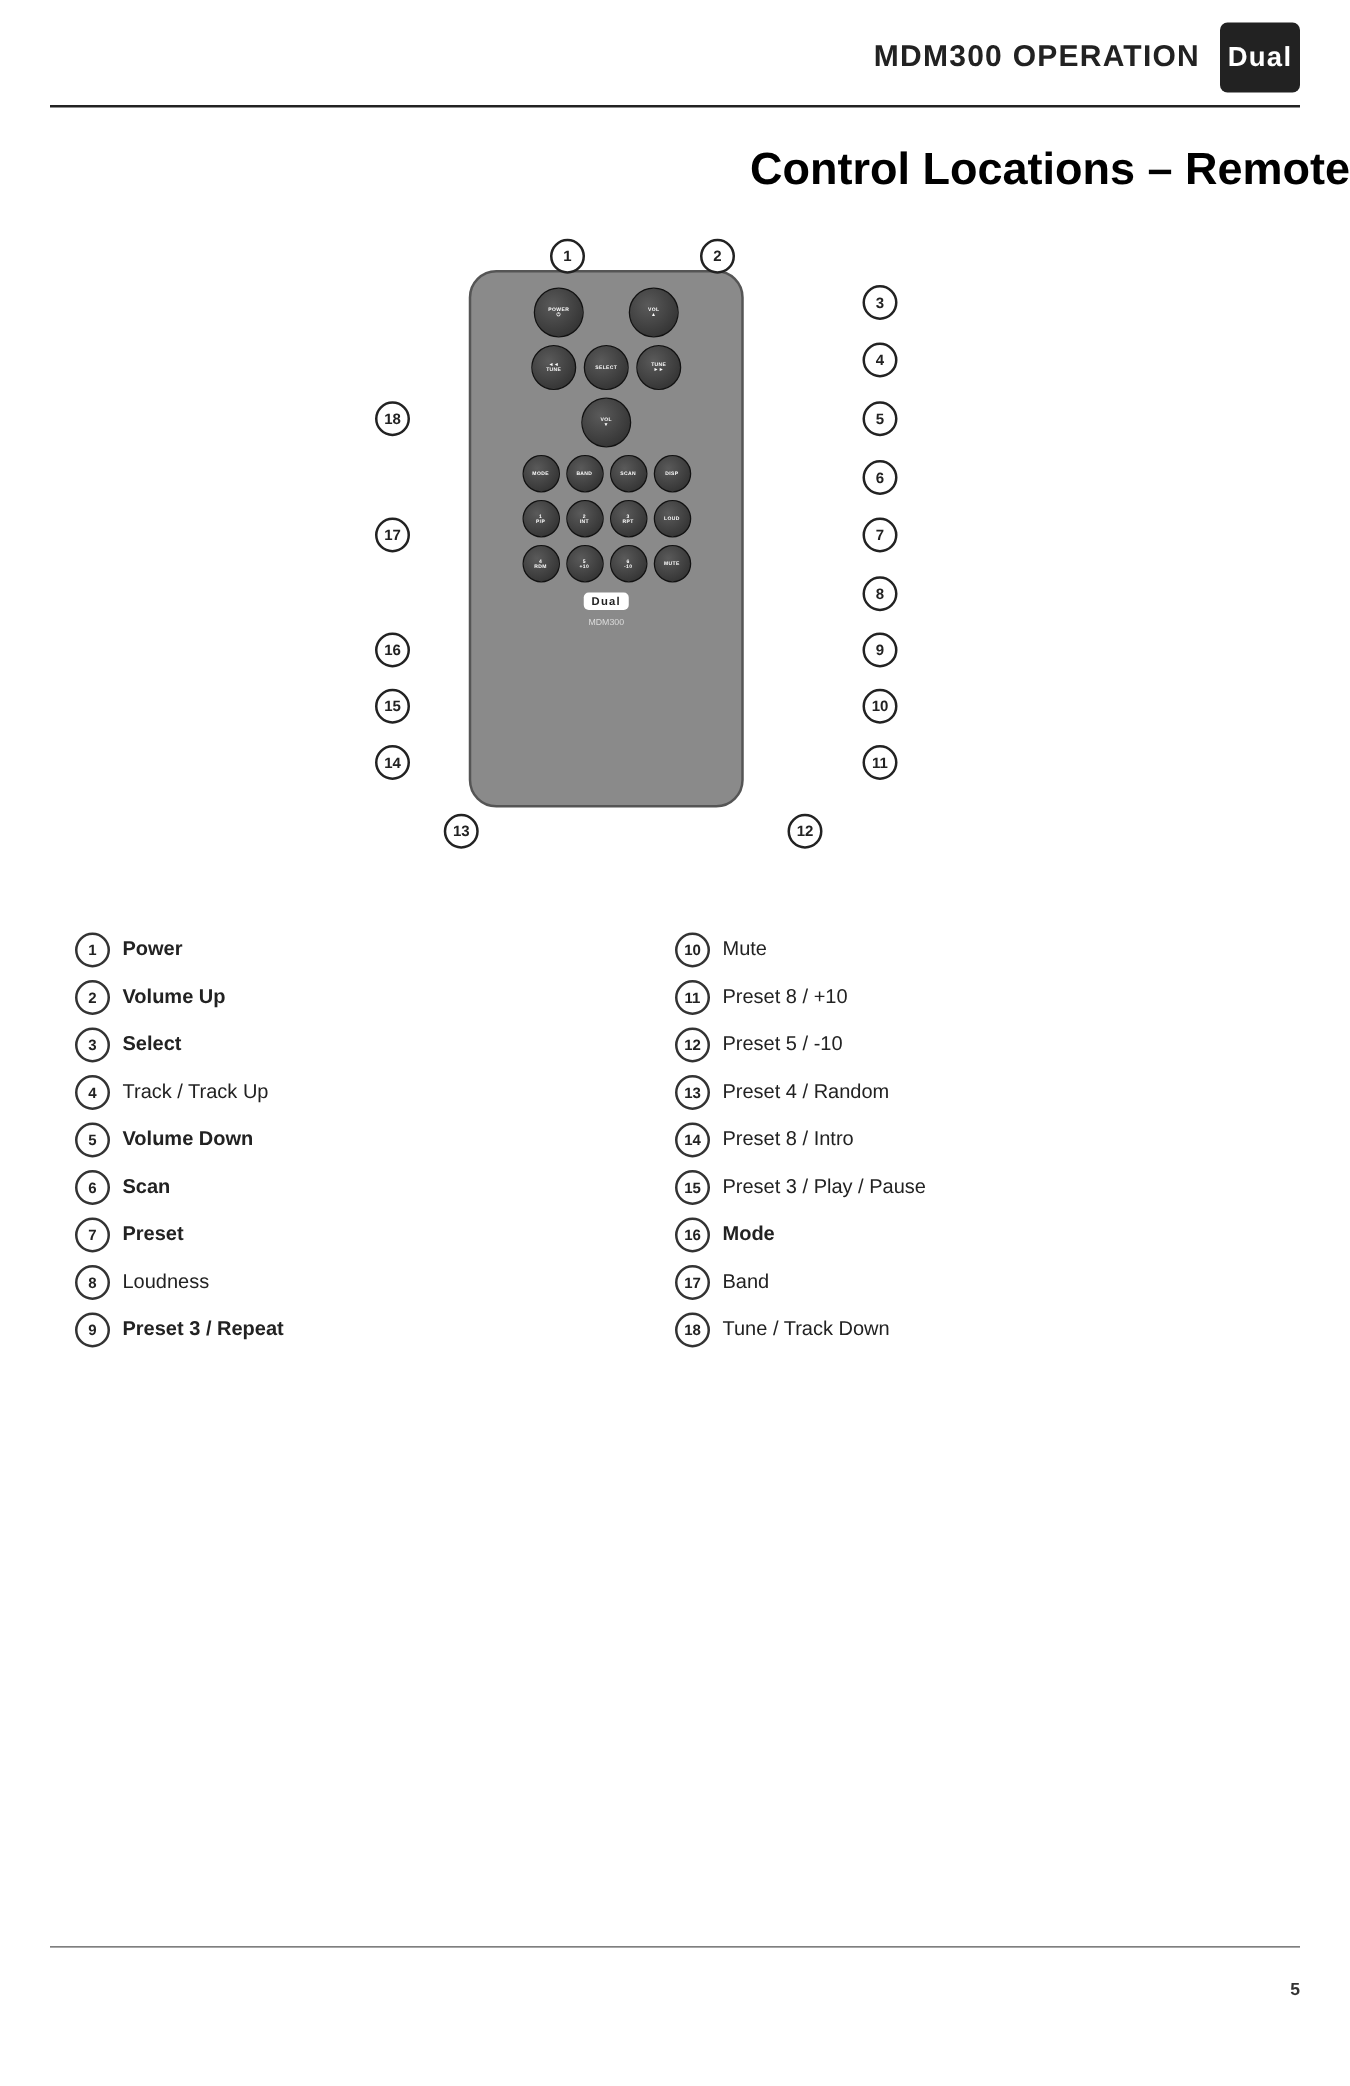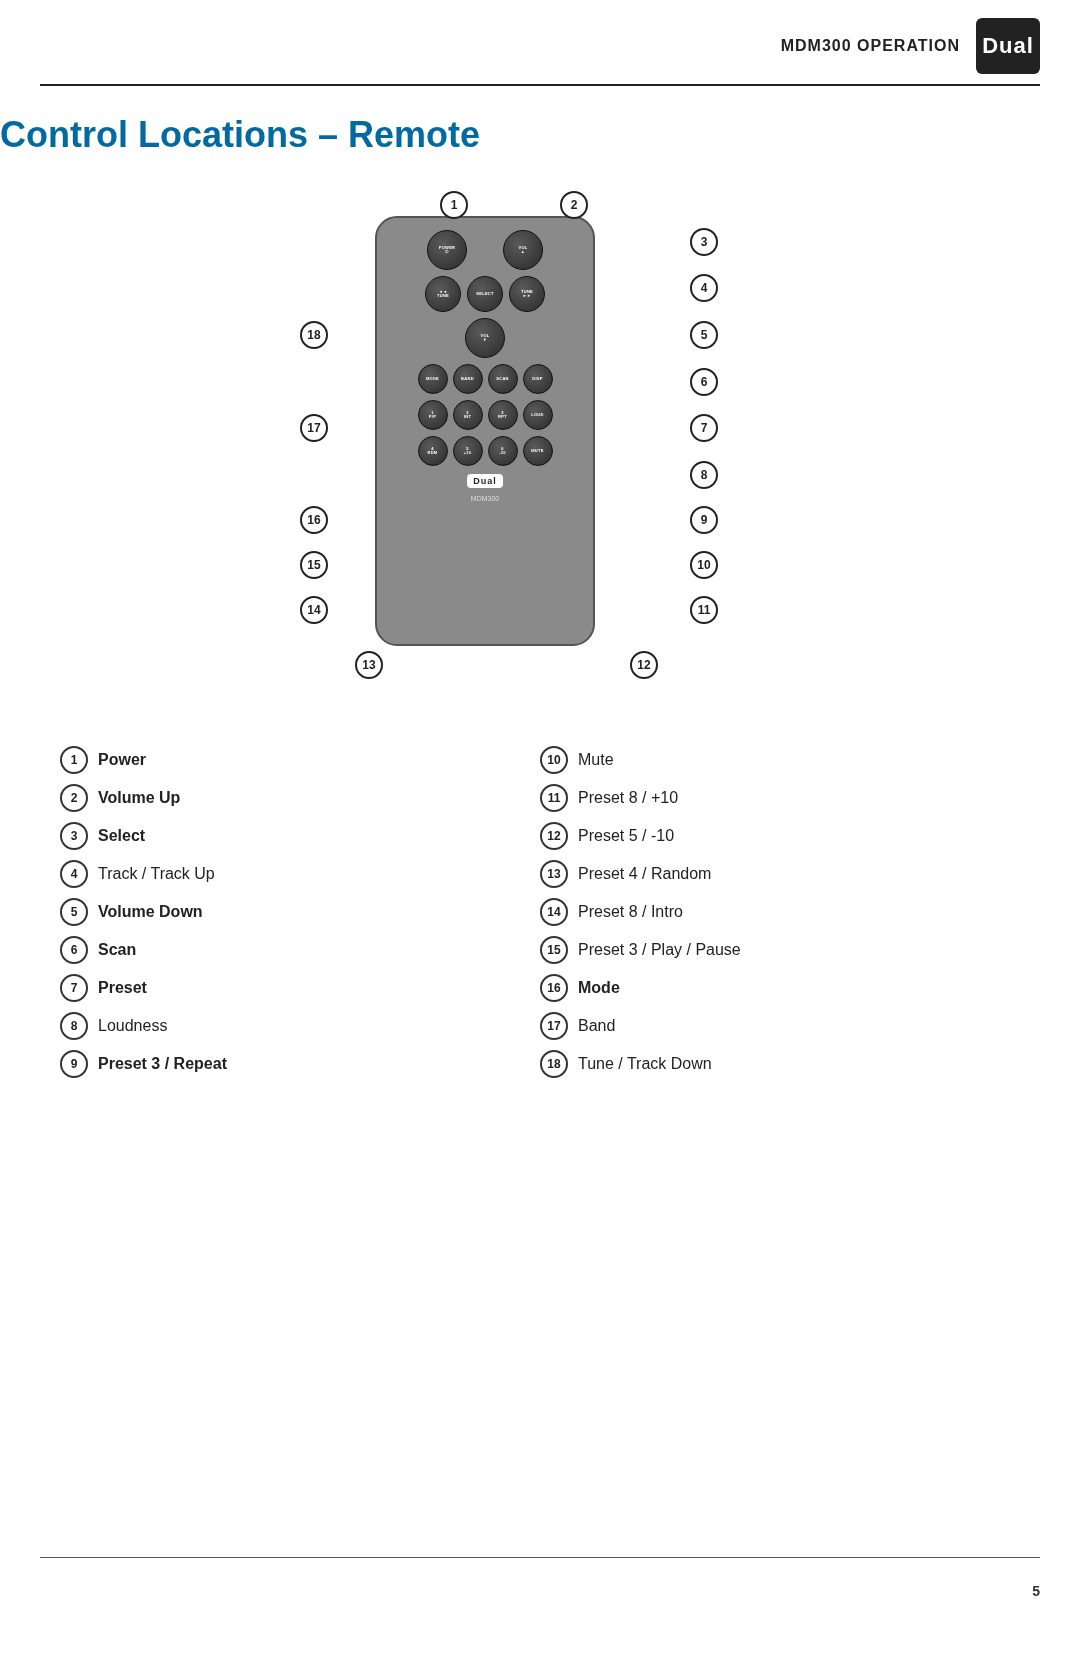--- a/index.html
+++ b/index.html
@@ -13,21 +13,21 @@
 
     
     .header {
       display: flex;
       align-items: center;
       justify-content: flex-end;
       padding: 18px 40px 10px 40px;
       gap: 16px;
     }
     .header-title {
-      font-size: 16px;
+      font-size: 24px;
       font-weight: 400;
       letter-spacing: 1px;
       color: #222;
     }
     .header-title span {
       font-weight: 900;
       color: #222;
     }
     .logo-box {
       width: 64px;
@@ -46,24 +46,24 @@
     }
 
     .header-divider {
       height: 2px;
       background: #222;
       margin: 0 40px 0 40px;
     }
 
     
     .page-title {
-      text-align: left;
+      text-align: right;
       font-size: 36px;
       font-weight: 900;
-      color: #0369a1;
+      color: #000000;
       margin: 28px 0 30px 0;
     }
 
     
     .remote-diagram-area {
       position: relative;
       width: 680px;
       height: 520px;
       margin: 0 auto 30px auto;
     }

